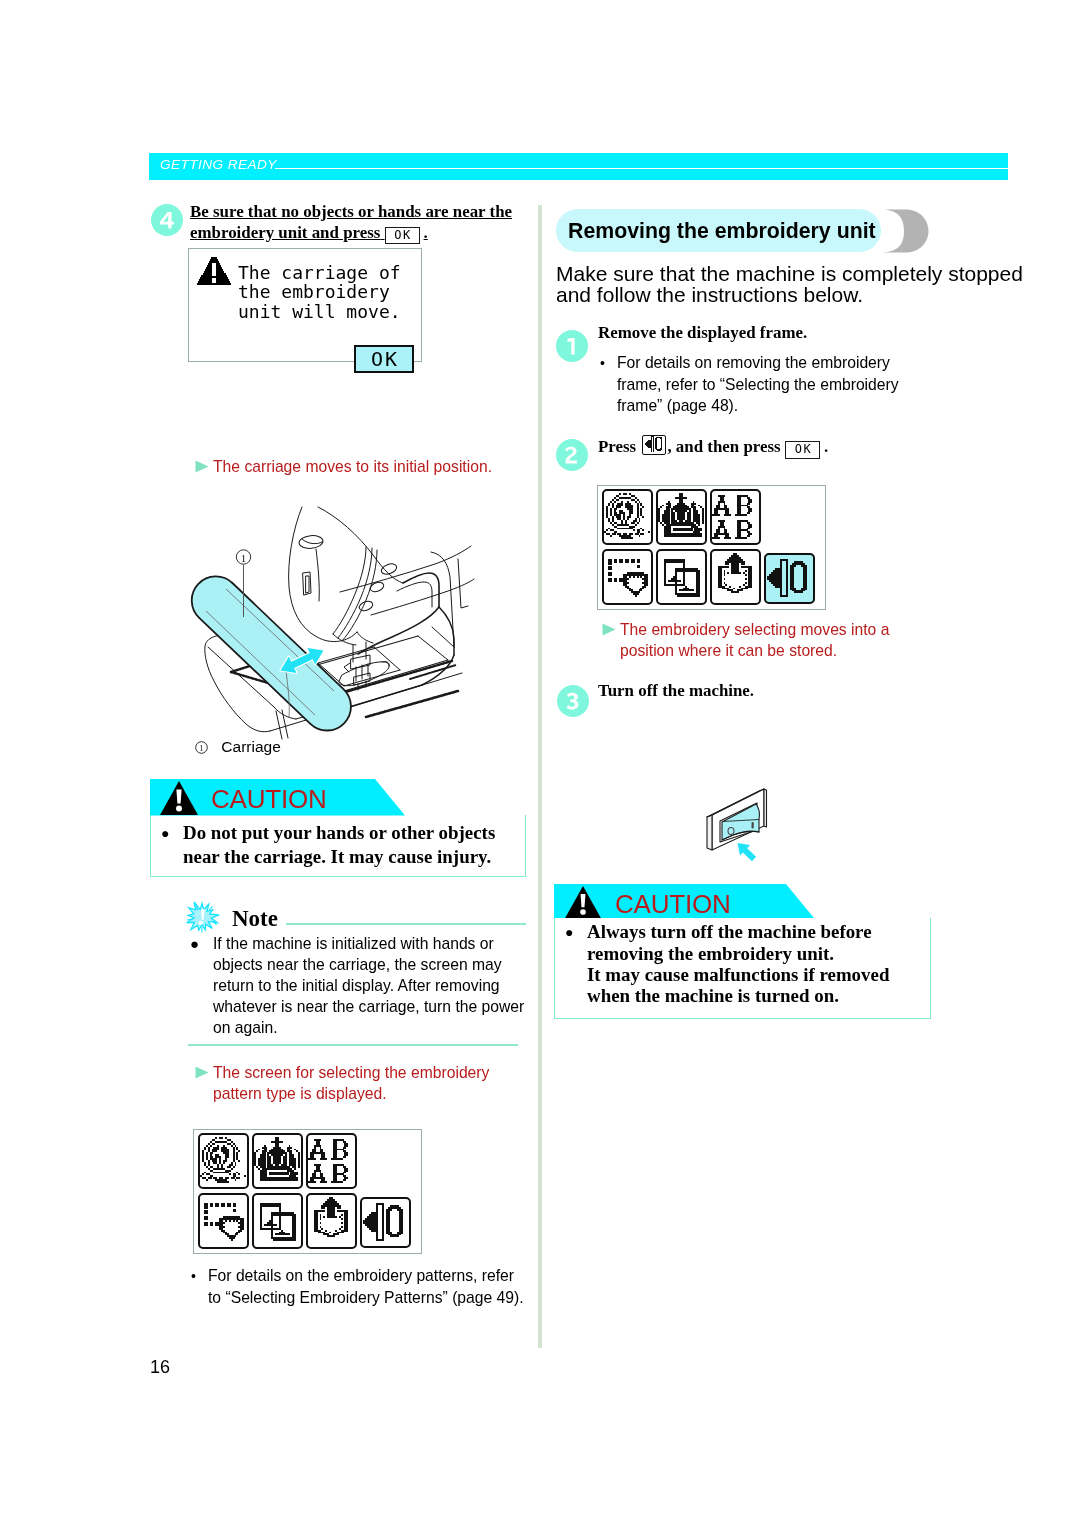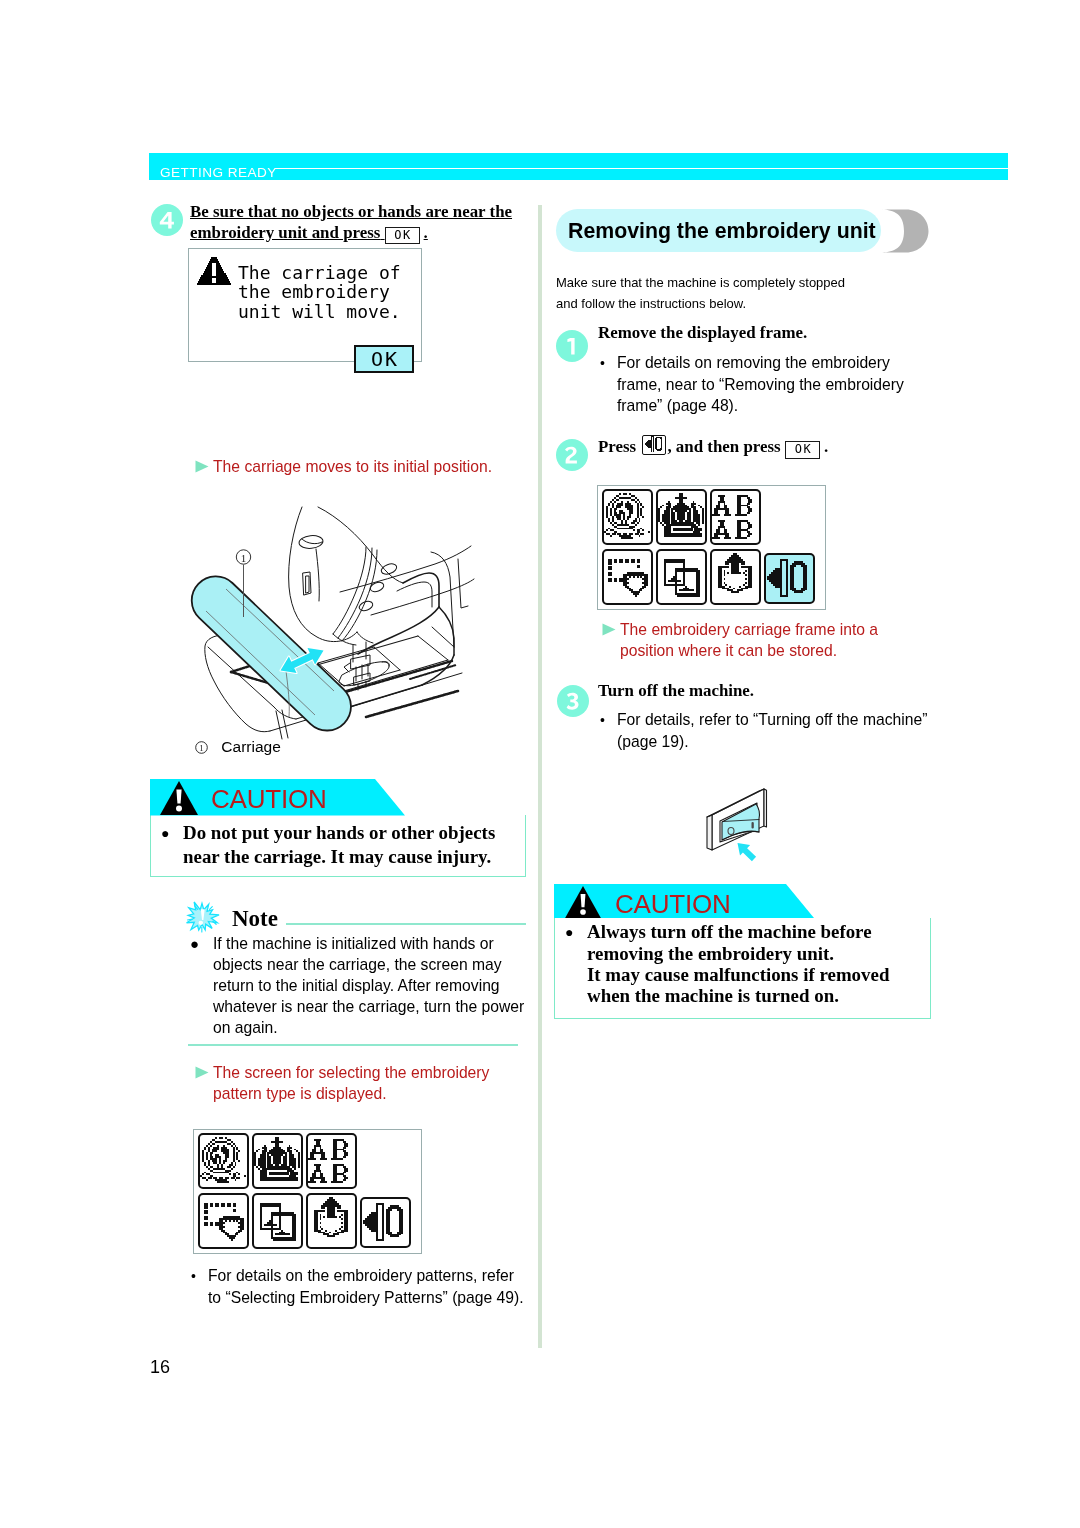--- a/index.html
+++ b/index.html
@@ -4,22 +4,22 @@
 <title>Manual Page</title>
 <style>
   * { margin:0; padding:0; box-sizing:border-box; }
   html,body { width:1080px; height:1528px; background:#ffffff; }
   body { font-family:"Liberation Sans", sans-serif; -webkit-font-smoothing:antialiased; }
   .page { position:relative; width:1080px; height:1528px; background:#fff; overflow:hidden; }
 
   
   .runhead { position:absolute; left:149px; top:153px; width:859px; height:27px;
              background:#00f0ff; }
-  .runhead .label { position:absolute; left:11px; top:12px; font-size:13.6px; letter-spacing:0.45px;
-             color:#ffffff; font-family:"Liberation Sans", sans-serif; }
+  .runhead .label { position:absolute; left:11px; top:4px; font-size:13.6px; letter-spacing:0.45px;
+             color:#ffffff; font-family:"Liberation Sans", sans-serif;font-style:italic; }
   .runhead .rule { position:absolute; left:126px; right:0px; top:14.5px; height:1.8px; background:#ffffff; }
 
   
   .divider { position:absolute; left:538px; top:205px; width:4px; height:1143px; background:#d3e4d2; }
 
   
   .stepnum { position:absolute; width:32px; height:32px; }
   .stepnum svg { display:block; }
 
   
@@ -102,22 +102,22 @@
   .pat-cell:nth-child(7){ left:166px;top:67px; height:51px; }
   .pat-cell:nth-child(7) svg { left:-1px; top:0px; }
 
   
   .sect-title { position:absolute; left:556px; top:209px; height:43px; }
   .sect-title-txt { position:absolute; left:0; top:0; height:43px; line-height:45px;
         background:#c8f8fb; border-radius:22px; padding:0 5px 0 12px;
         font-family:"Liberation Sans", sans-serif; font-weight:bold; font-size:21.3px; color:#000;
         white-space:nowrap; }
   .sect-moon { position:absolute; left:326px; top:-0.5px; }
-  .intro { position:absolute; left:556px; top:272px; font-family:"Liberation Sans", sans-serif;
-           font-size:13px; line-height:21px; color:#000; white-space:nowrap; }
+  .intro { position:absolute; left:556px; top:263px; font-family:"Liberation Sans", sans-serif;
+           font-size:21px; line-height:21px; color:#000; white-space:nowrap; }
   .inline-key { display:inline-block; border:1.5px solid #111; width:24px; height:20px;
                 border-radius:2px; vertical-align:-3px; background:#fff; position:relative;
                 margin:0 1px 0 2px; overflow:hidden; }
   .inline-key svg { position:absolute; left:0.5px; top:-0.5px; }
   .pat-cell.sel { background:#aaf0f5; }
   .lcd .pat-cell:nth-child(7) svg { left:-1px; top:0px; }
   .fig-switch { position:absolute; left:690px; top:785px; }
 
   .pagenum { position:absolute; left:150px; top:1357px; font-family:"Liberation Sans", sans-serif;
              font-size:18px; color:#000; }
@@ -909,21 +909,21 @@
 
     <div class="stepnum" style="left:556px; top:330px;">
         <svg width="32" height="32" viewBox="0 0 32 32">
           <circle cx="16" cy="16" r="16" fill="#7ef7dc"></circle>
           <path d="M14.2,8.0 L18.6,8.0 L18.6,24.4 L15.2,24.4 L15.2,11.2 L11.4,11.9 L11.4,9.2 Z" fill="#fff"></path>
         </svg>
       </div>
     <div class="step-head" style="left:598px; top:323px;">Remove the displayed frame.</div>
     <div class="bullet" style="left:600px; top:352px;">
       <span class="dot">•</span><span>For details on removing the embroidery</span><br>
-      <span class="ind"></span><span>frame, near to “Removing the embroidery</span><br>
+      <span class="ind"></span><span>frame, refer to “Selecting the embroidery</span><br>
       <span class="ind"></span><span>frame” (page 48).</span>
     </div>
 
     <div class="stepnum" style="left:556px; top:439px;">
         <svg width="32" height="32" viewBox="0 0 32 32">
           <circle cx="16" cy="16" r="16" fill="#7ef7dc"></circle>
           <path d="M9.6,24.4 L9.6,21.8 C9.6,19.6 11.2,17.8 13.6,16.2 C16.0,14.6 17.0,13.6 17.0,12.2 C17.0,11.0 16.1,10.3 14.7,10.3 C13.2,10.3 12.1,11.1 11.3,12.4 L9.0,10.8 C10.2,8.9 12.2,7.7 15.0,7.7 C18.5,7.7 20.6,9.6 20.6,12.1 C20.6,14.3 19.2,15.8 16.6,17.6 C14.6,19.0 13.7,19.9 13.5,21.4 L20.9,21.4 L20.9,24.4 Z" fill="#fff"></path>
         </svg>
       </div>
     <div class="step-head" style="left:598px; top:435px; white-space:nowrap;">
@@ -970,35 +970,31 @@
             <svg width="46" height="46" viewBox="0 0 48 48" shape-rendering="crispEdges">
               <use href="#carriage-return"></use>
             </svg>
           </div>
       </div>
     </div>
 
     <div class="arrownote" style="left:598px; top:619px;">
       <svg class="tri-ic" width="15" height="13" viewBox="0 0 15 13">
           <path d="M1 0.5 L14 6.5 L1 12.5 Z" fill="#7fe3c0"></path>
-        </svg><span>The embroidery carriage frame into a</span><br>
+        </svg><span>The embroidery selecting moves into a</span><br>
       <span style="display:inline-block;width:22px;"></span><span>position where it can be stored.</span>
     </div>
 
     <div class="stepnum" style="left:557px; top:685px;">
         <svg width="32" height="32" viewBox="0 0 32 32">
           <circle cx="16" cy="16" r="16" fill="#7ef7dc"></circle>
           <path d="M9.6,22.4 L11.3,19.9 C12.3,21.0 13.6,21.7 15.1,21.7 C16.8,21.7 17.9,20.8 17.9,19.5 C17.9,18.1 16.8,17.3 14.6,17.3 L13.3,17.3 L13.3,14.6 L14.5,14.6 C16.4,14.6 17.4,13.8 17.4,12.5 C17.4,11.3 16.5,10.5 15.0,10.5 C13.7,10.5 12.6,11.1 11.6,12.1 L9.9,9.8 C11.3,8.5 13.1,7.7 15.4,7.7 C18.8,7.7 21.0,9.4 21.0,12.1 C21.0,13.8 20.0,15.1 18.4,15.7 C20.2,16.2 21.5,17.5 21.5,19.6 C21.5,22.6 18.9,24.7 15.3,24.7 C12.6,24.7 10.7,23.7 9.6,22.4 Z" fill="#fff"></path>
         </svg>
       </div>
     <div class="step-head" style="left:598px; top:681px;">Turn off the machine.</div>
-    <div class="bullet" style="left:600px; top:709px;">
-      <span class="dot">•</span><span>For details, refer to “Turning off the machine”</span><br>
-      <span class="ind"></span><span>(page 19).</span>
-    </div>
 
     <svg class="fig-switch" width="100" height="100" viewBox="0 0 100 100">
       <g stroke="#1a1a1a" stroke-width="1.1" stroke-linejoin="round" stroke-linecap="round">
 
         <path d="M22,30 L74,4 L74,41 L22,65 Z" fill="#ffffff"></path>
 
         <path d="M74,4 L76.5,5.2 L76.5,42 L74,41 Z" fill="#f2f2f2"></path>
 
         <path d="M17,32 L22,30 L22,65 L17,63 Z" fill="#f2f2f2"></path>
 

